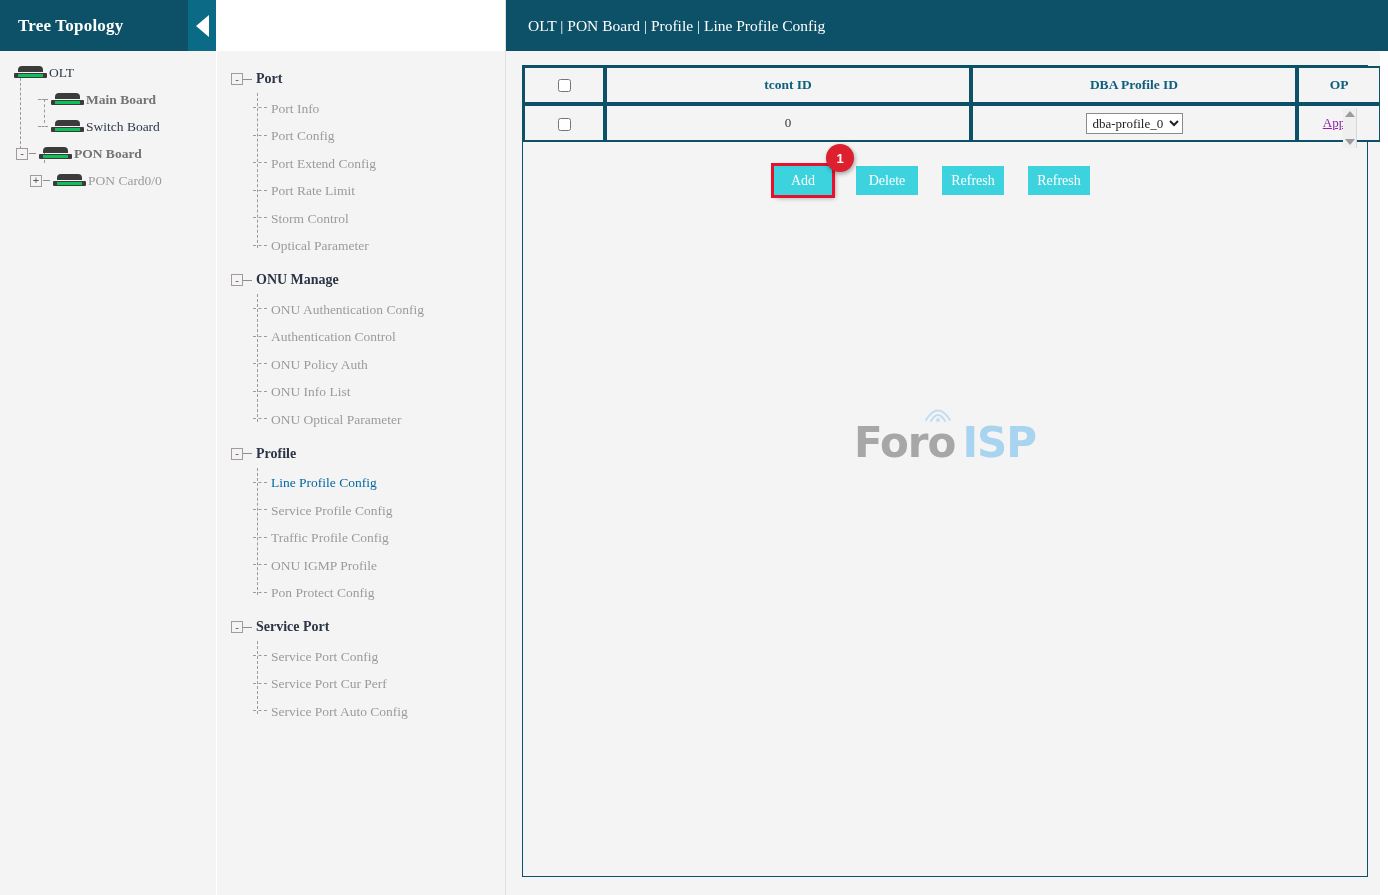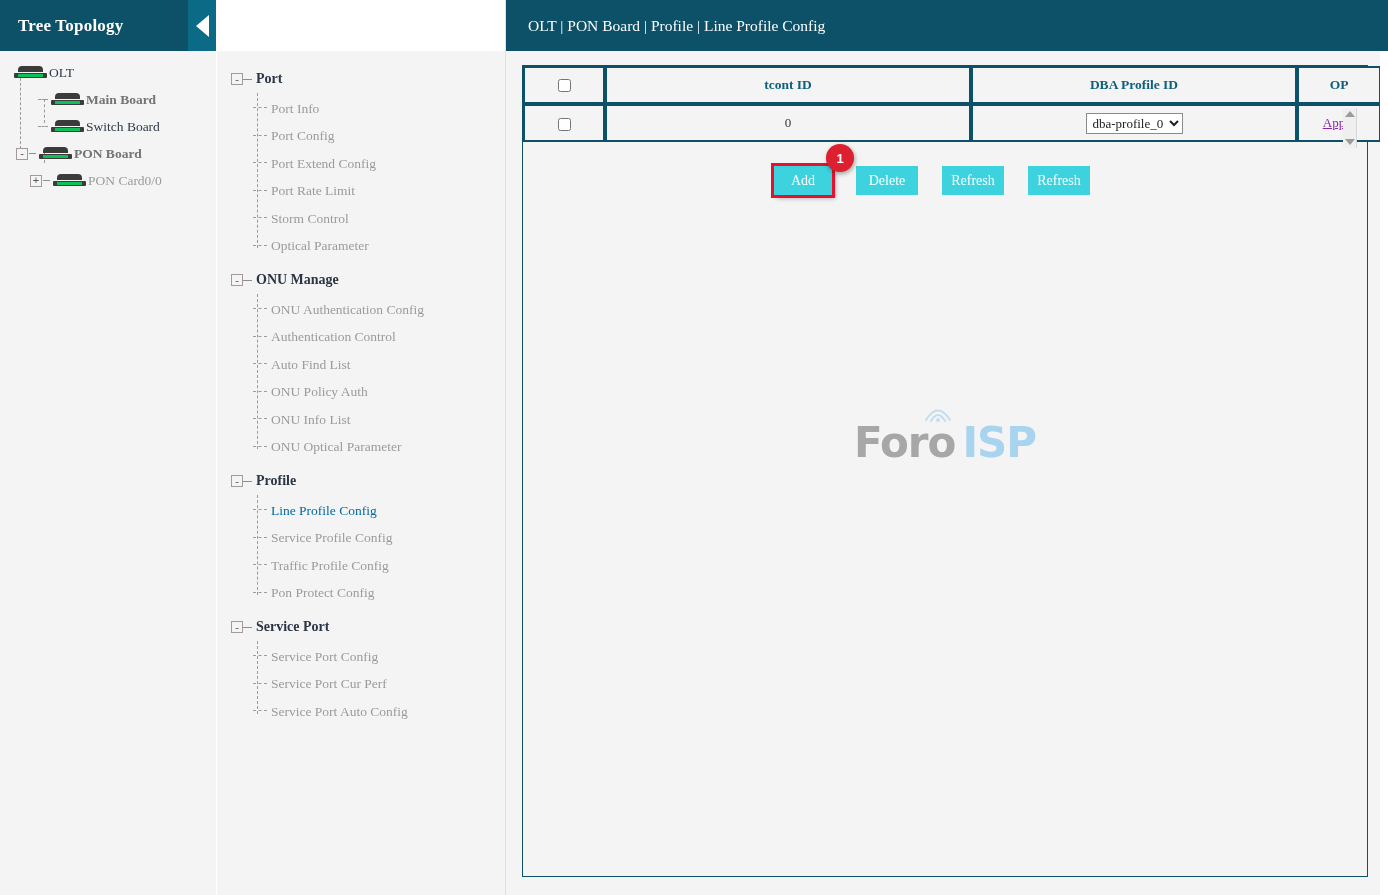--- a/index.html
+++ b/index.html
@@ -546,24 +546,20 @@
           <div class="menu-item">
             <span class="mi-tee"></span>
             <span class="menu-item-label">ONU Authentication Config</span>
           </div>
           <div class="menu-item">
             <span class="mi-tee"></span>
             <span class="menu-item-label">Authentication Control</span>
           </div>
           <div class="menu-item">
             <span class="mi-tee"></span>
-            <span class="menu-item-label">Auto Find List</span>
-          </div>
-          <div class="menu-item">
-            <span class="mi-tee"></span>
             <span class="menu-item-label">ONU Policy Auth</span>
           </div>
           <div class="menu-item">
             <span class="mi-tee"></span>
             <span class="menu-item-label">ONU Info List</span>
           </div>
           <div class="menu-item">
             <span class="mi-tee"></span>
             <span class="menu-item-label">ONU Optical Parameter</span>
           </div>
@@ -582,20 +578,24 @@
             <span class="mi-tee"></span>
             <span class="menu-item-label">Line Profile Config</span>
           </div>
           <div class="menu-item">
             <span class="mi-tee"></span>
             <span class="menu-item-label">Service Profile Config</span>
           </div>
           <div class="menu-item">
             <span class="mi-tee"></span>
             <span class="menu-item-label">Traffic Profile Config</span>
+          </div>
+          <div class="menu-item">
+            <span class="mi-tee"></span>
+            <span class="menu-item-label">ONU IGMP Profile</span>
           </div>
           <div class="menu-item">
             <span class="mi-tee"></span>
             <span class="menu-item-label">Pon Protect Config</span>
           </div>
         </div>
       </section>
 
       <section class="menu-group" style="margin-top:6px;">
         <div class="menu-group-header">

